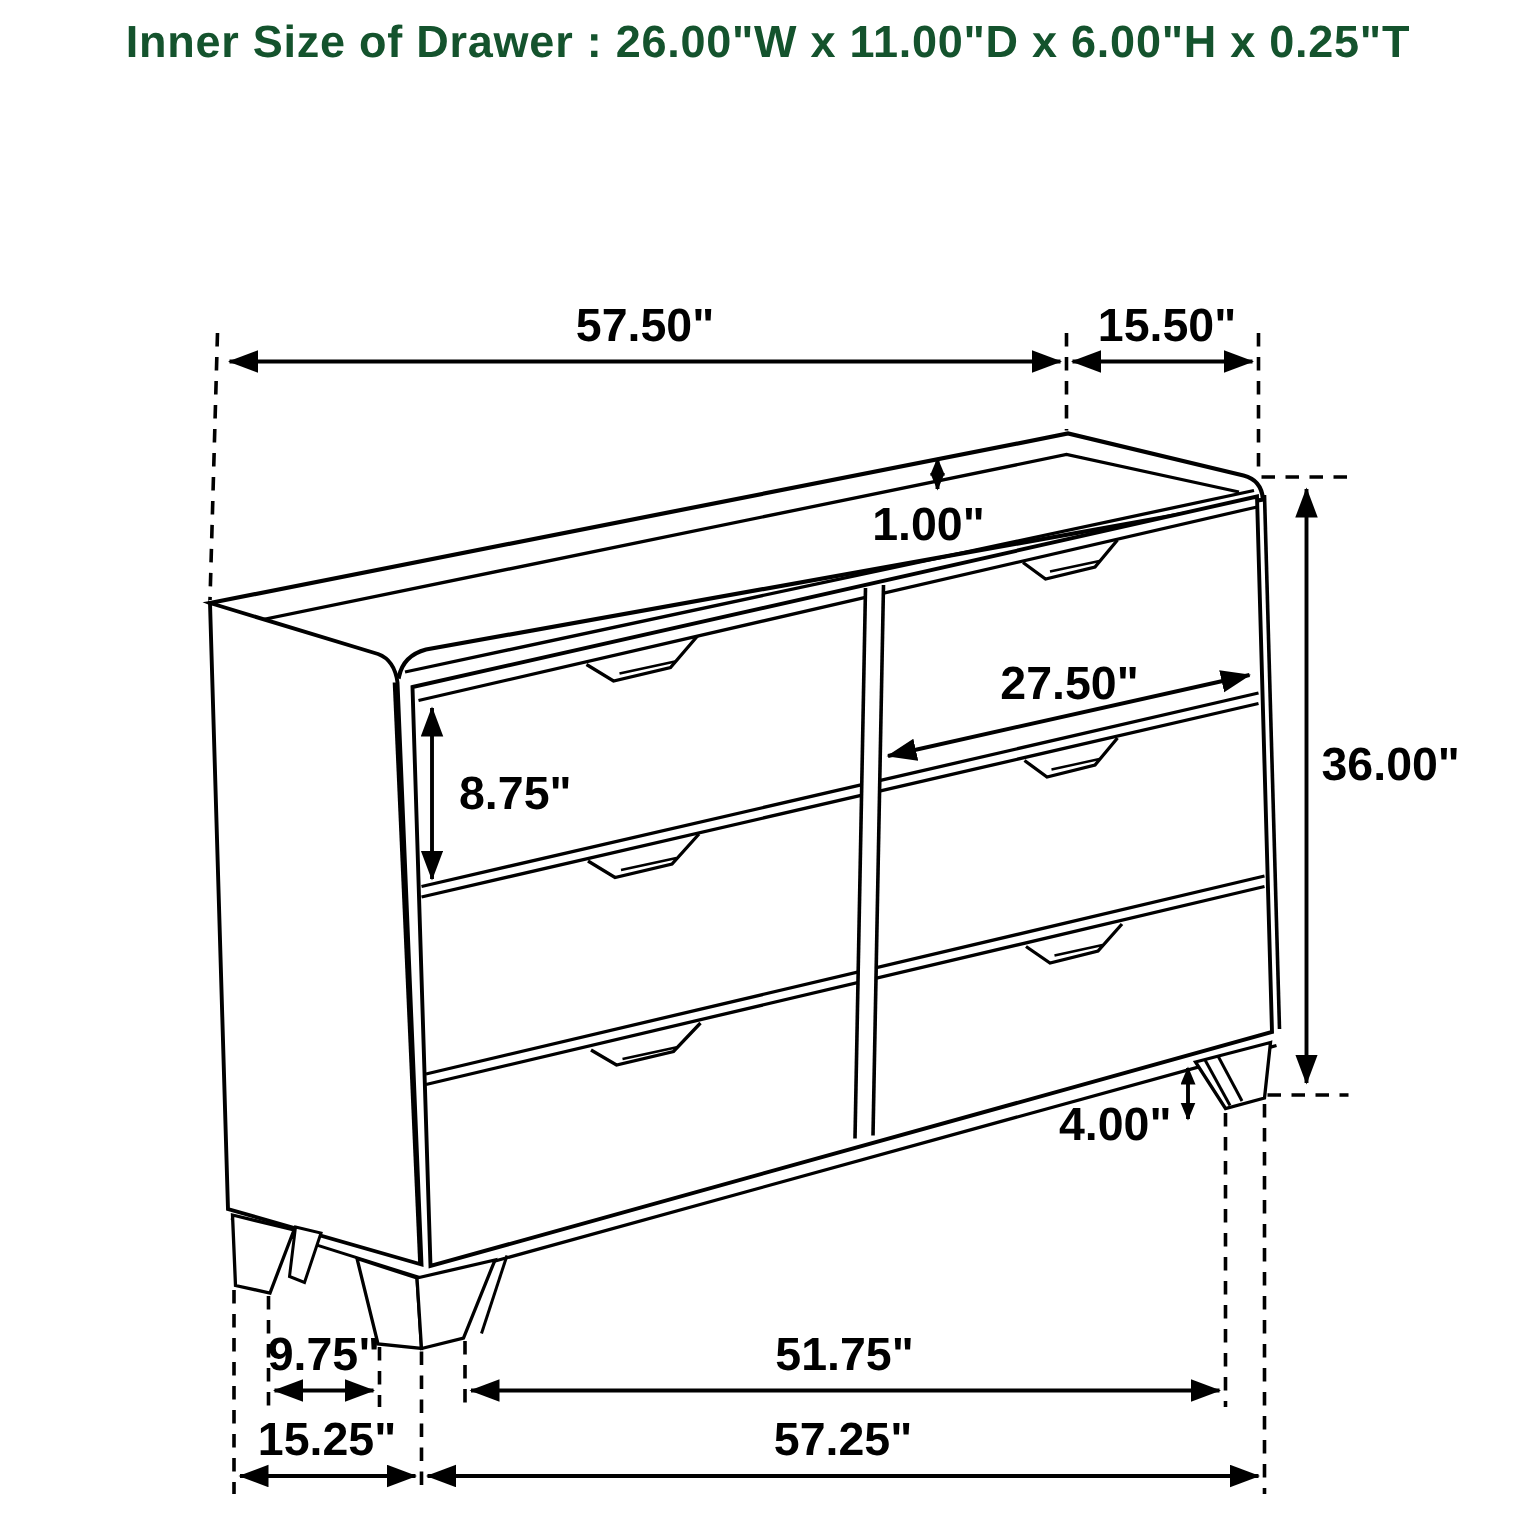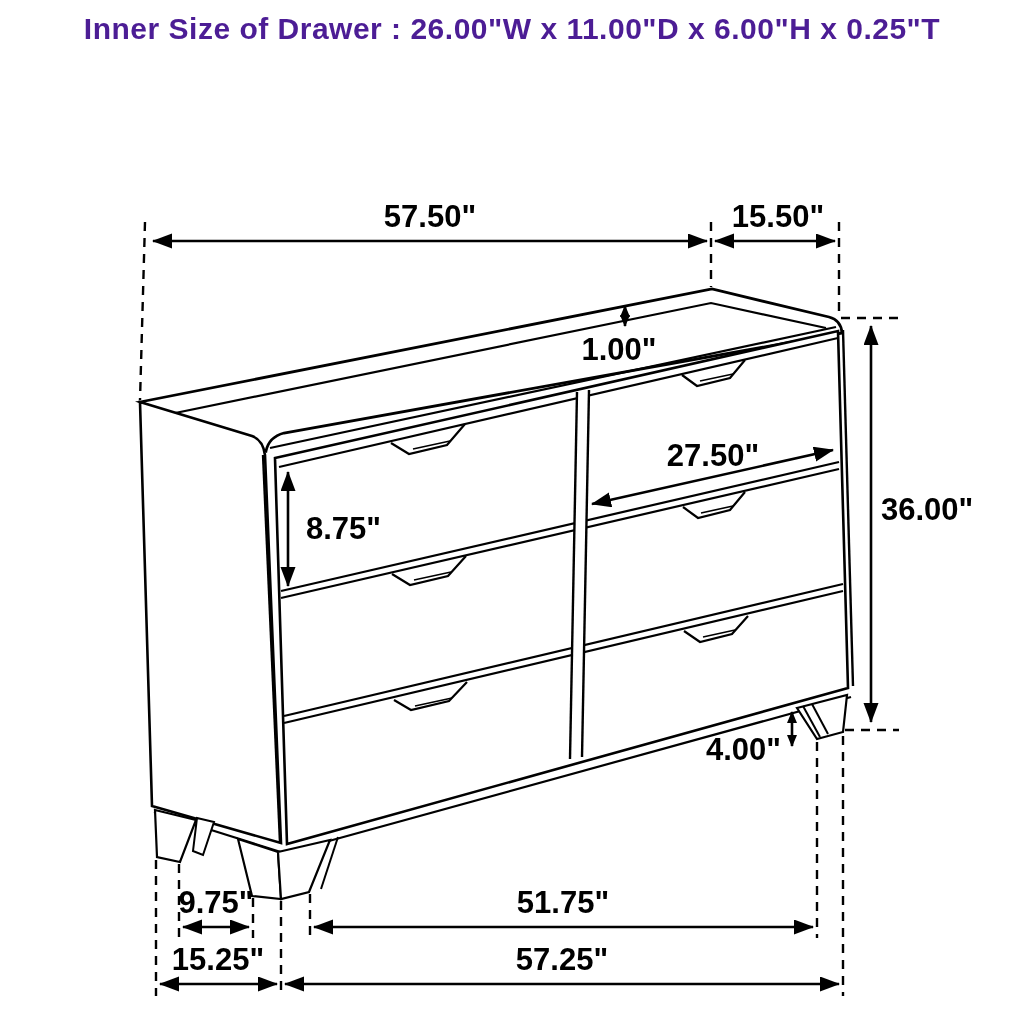--- a/index.html
+++ b/index.html
@@ -1,19 +1,19 @@
 <!DOCTYPE html>
 <html><head>
 <meta charset="utf-8">
 <style>
   html,body{margin:0;padding:0;background:#ffffff;}
   body{width:1024px;height:1024px;position:relative;overflow:hidden;
        font-family:"Liberation Sans", sans-serif;}
   .title{position:absolute;top:12px;left:0;width:100%;text-align:center;
-         font-size:30px;font-weight:bold;color:#4c1d95;letter-spacing:0.5px;}
+         font-size:30px;font-weight:bold;color:#14532d;letter-spacing:0.5px;}
   svg{position:absolute;top:0;left:0;}
   svg text{font-family:"Liberation Sans", sans-serif;font-weight:bold;
            font-size:31px;fill:#000;}
   .ln{stroke:#000;fill:none;}
   .face{fill:#fff;stroke:#000;}
   .dash{stroke:#000;stroke-width:2.4;stroke-dasharray:9 7;fill:none;}
   .dim{stroke:#000;stroke-width:2.6;fill:none;}
 </style>
 </head>
 <body>

